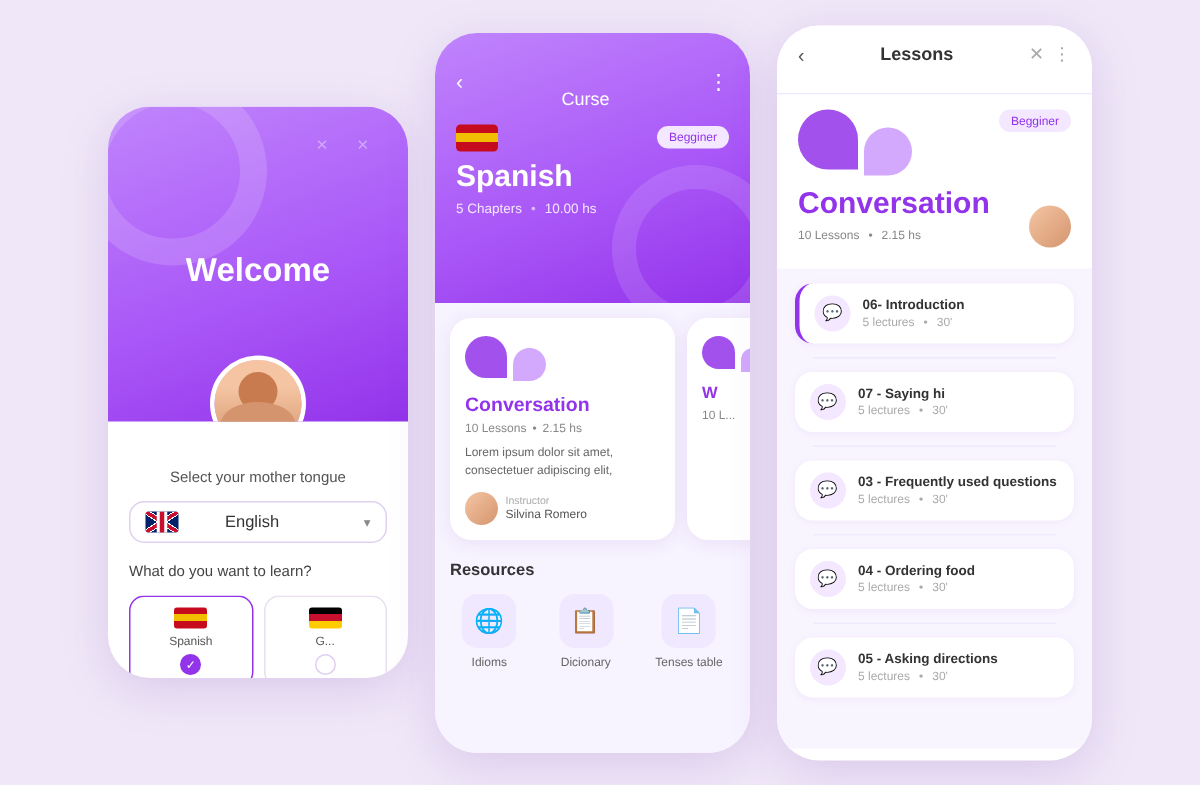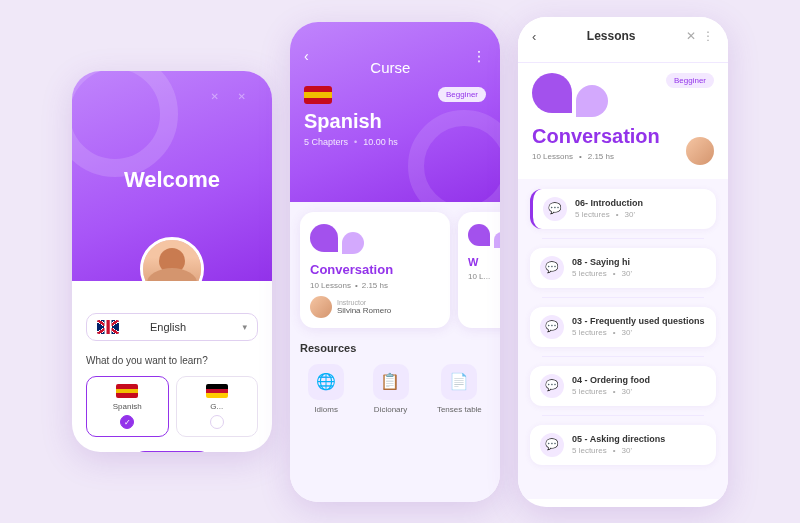--- a/index.html
+++ b/index.html
@@ -254,21 +254,21 @@
       justify-content: space-between;
       margin-bottom: 10px;
     }
     .back-arrow {
       color: white;
       font-size: 14px;
       cursor: pointer;
     }
     .topbar-title {
       color: white;
-      font-size: 15px;
+      font-size: 12px;
       font-weight: 500;
       margin-top: 23px;
     }
     .dots-menu {
       color: white;
       font-size: 14px;
       cursor: pointer;
     }
     .phone2-flag-row {
       display: flex;
@@ -541,20 +541,21 @@
 <body>
 
 <div class="phone phone1">
   <div class="phone1-header">
     <span class="phone1-welcome">Welcome</span>
     <div class="phone1-avatar">
       <div class="phone1-avatar-img"></div>
     </div>
   </div>
   <div class="phone1-body">
+    <p class="phone1-label">Select your mother tongue</p>
     <div class="phone1-dropdown">
       <span class="flag-uk"></span>
       <span class="dropdown-text">English</span>
       <span class="dropdown-arrow">▾</span>
     </div>
     <p class="phone1-sublabel">What do you want to learn?</p>
     <div class="language-grid">
       <div class="lang-item selected">
         <div class="flag-es"></div>
         <span class="lang-name">Spanish</span>
@@ -595,20 +596,21 @@
         <div class="card-icon-bubble">
           <div class="bubble1"></div>
           <div class="bubble2"></div>
         </div>
         <div class="card-title">Conversation</div>
         <div class="card-meta">
           <span>10 Lessons</span>
           <span>•</span>
           <span>2.15 hs</span>
         </div>
+        <div class="card-desc">Lorem ipsum dolor sit amet, consectetuer adipiscing elit,</div>
         <div class="card-instructor-row">
           <div class="instructor-avatar"></div>
           <div class="instructor-info">
             <span class="instructor-label">Instructor</span>
             <span class="instructor-name">Silvina Romero</span>
           </div>
         </div>
       </div>
 
       <div class="lesson-card secondary">
@@ -681,21 +683,21 @@
             <span>•</span>
             <span>30'</span>
           </div>
         </div>
       </div>
       <div class="divider-line"></div>
 
       <div class="lesson-item">
         <div class="lesson-icon">💬</div>
         <div class="lesson-info">
-          <div class="lesson-name">08 - Saying hi</div>
+          <div class="lesson-name">07 - Saying hi</div>
           <div class="lesson-meta">
             <span>5 lectures</span>
             <span>•</span>
             <span>30'</span>
           </div>
         </div>
       </div>
       <div class="divider-line"></div>
 
       <div class="lesson-item">

